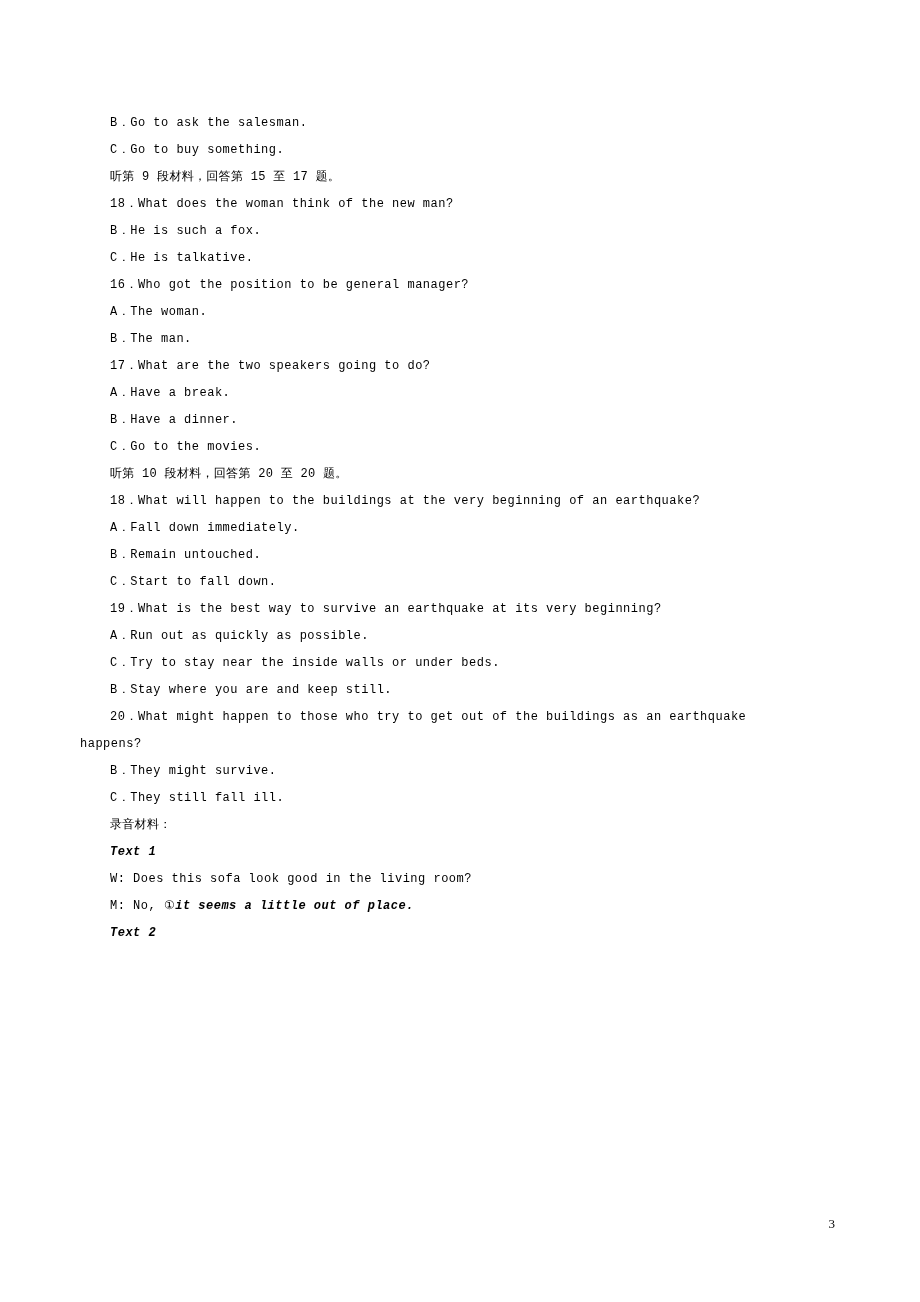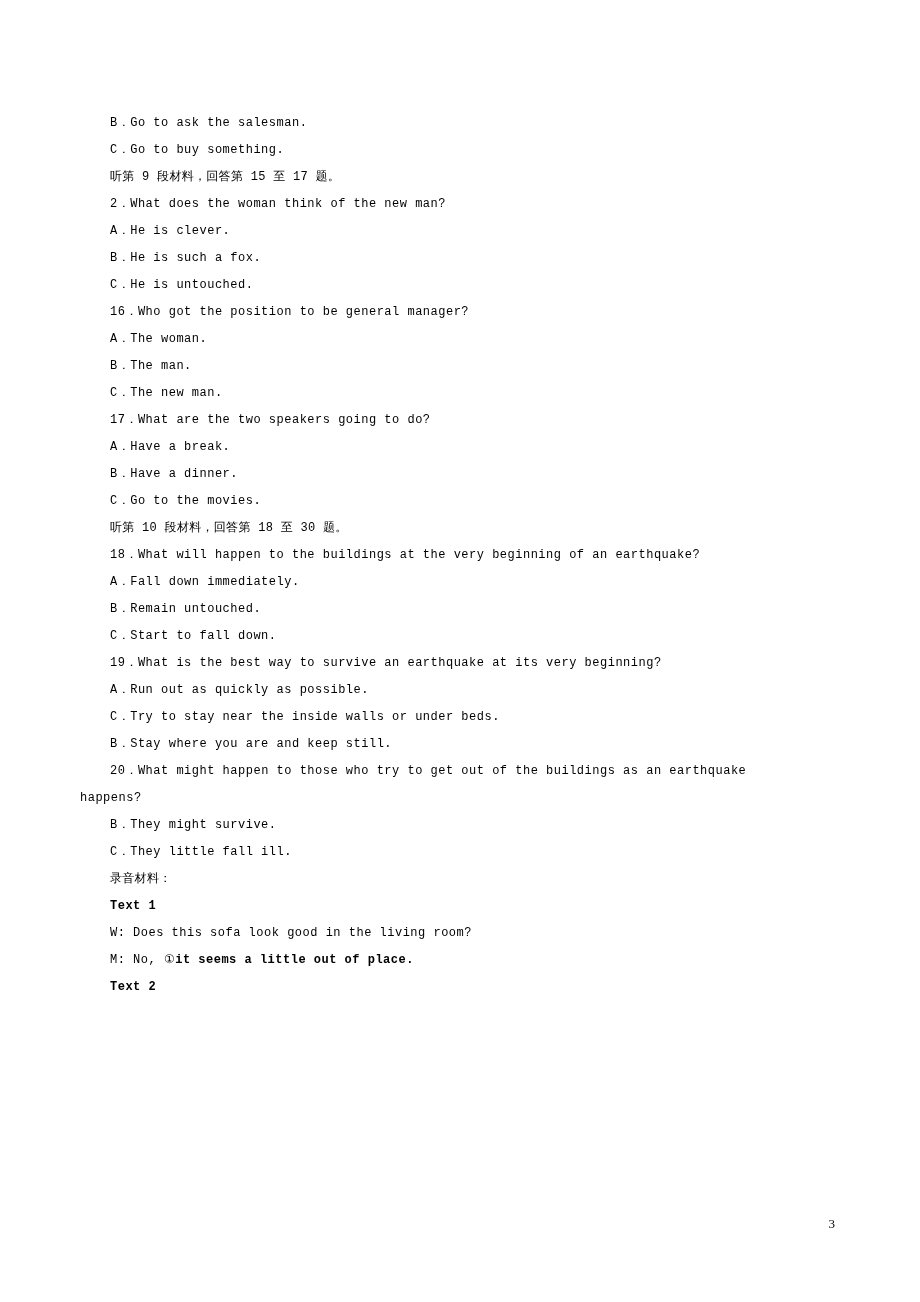--- a/index.html
+++ b/index.html
@@ -23,20 +23,21 @@
       color: #000000;
       white-space: pre;
       letter-spacing: 0.3px;
     }
     .indent {
       padding-left: 30px;
       font-family: Liberation Mono, monospace;
     }
     .bold {
       font-weight: bold;
+      font-style: italic;
     }
     .mono {
       font-family: "Courier New", monospace;
       letter-spacing: 0.5px;
     }
     .page-number {
       position: absolute;
       bottom: 70px;
       right: 85px;
       font-size: 13px;
@@ -47,45 +48,43 @@
       display: inline;
     }
   </style>
 </head>
 <body>
 
 <div class="content">
   <div class="line indent mono">B．Go to ask the salesman.</div>
   <div class="line indent mono">C．Go to buy something.</div>
   <div class="line indent">听第 9 段材料，回答第 15 至 17 题。</div>
-  <div class="line indent mono">2．What does the woman think of the new man?</div>
-  <div class="line indent mono">A．He is clever.</div>
+  <div class="line indent mono">18．What does the woman think of the new man?</div>
   <div class="line indent mono">B．He is such a fox.</div>
-  <div class="line indent mono">C．He is untouched.</div>
+  <div class="line indent mono">C．He is talkative.</div>
   <div class="line indent mono">16．Who got the position to be general manager?</div>
   <div class="line indent mono">A．The woman.</div>
   <div class="line indent mono">B．The man.</div>
-  <div class="line indent mono">C．The new man.</div>
   <div class="line indent mono">17．What are the two speakers going to do?</div>
   <div class="line indent mono">A．Have a break.</div>
   <div class="line indent mono">B．Have a dinner.</div>
   <div class="line indent mono">C．Go to the movies.</div>
-  <div class="line indent">听第 10 段材料，回答第 18 至 30 题。</div>
+  <div class="line indent">听第 10 段材料，回答第 20 至 20 题。</div>
   <div class="line indent mono">18．What will happen to the buildings at the very beginning of an earthquake?</div>
   <div class="line indent mono">A．Fall down immediately.</div>
   <div class="line indent mono">B．Remain untouched.</div>
   <div class="line indent mono">C．Start to fall down.</div>
   <div class="line indent mono">19．What is the best way to survive an earthquake at its very beginning?</div>
   <div class="line indent mono">A．Run out as quickly as possible.</div>
   <div class="line indent mono">C．Try to stay near the inside walls or under beds.</div>
   <div class="line indent mono">B．Stay where you are and keep still.</div>
   <div class="line indent mono"><span>20．</span><span>What might happen to those who try to get out of the buildings as an earthquake</span></div>
   <div class="line mono">happens?</div>
   <div class="line indent mono">B．They might survive.</div>
-  <div class="line indent mono">C．They little fall ill.</div>
+  <div class="line indent mono">C．They still fall ill.</div>
   <div class="line indent">录音材料：</div>
   <div class="line indent bold mono">Text 1</div>
   <div class="line indent mono">W: Does this sofa look good in the living room?</div>
   <div class="line indent mono"><span>M: No, </span><span class="circled">①</span><span class="bold">it seems a little out of place.</span></div>
   <div class="line indent bold mono">Text 2</div>
 </div>
 
 <div class="page-number">3</div>
 
 </body></html>

